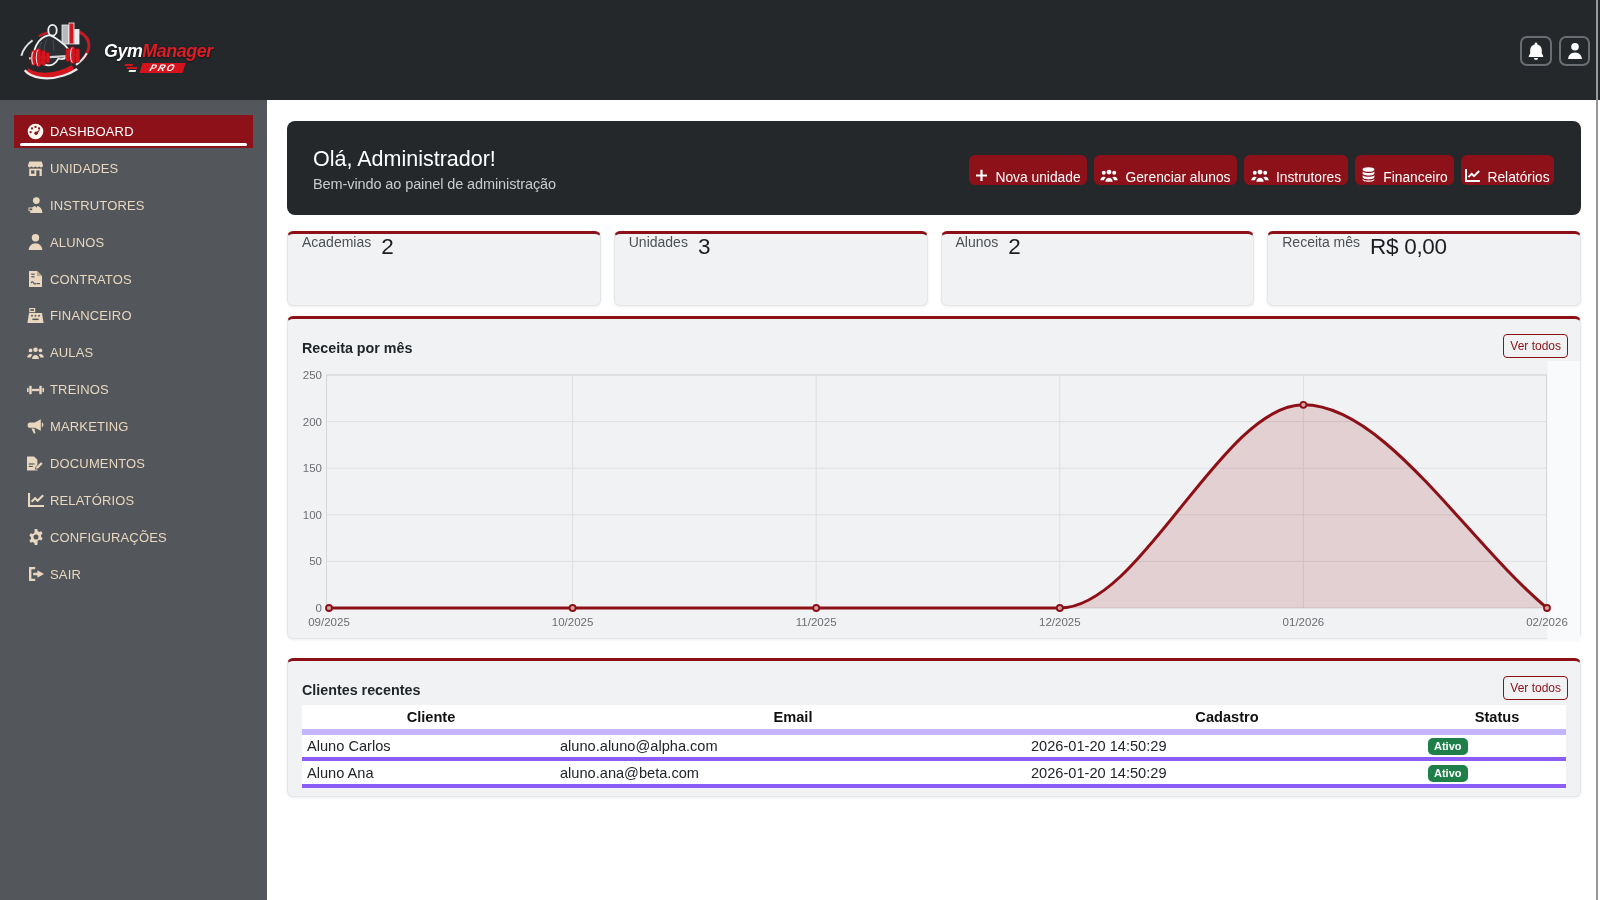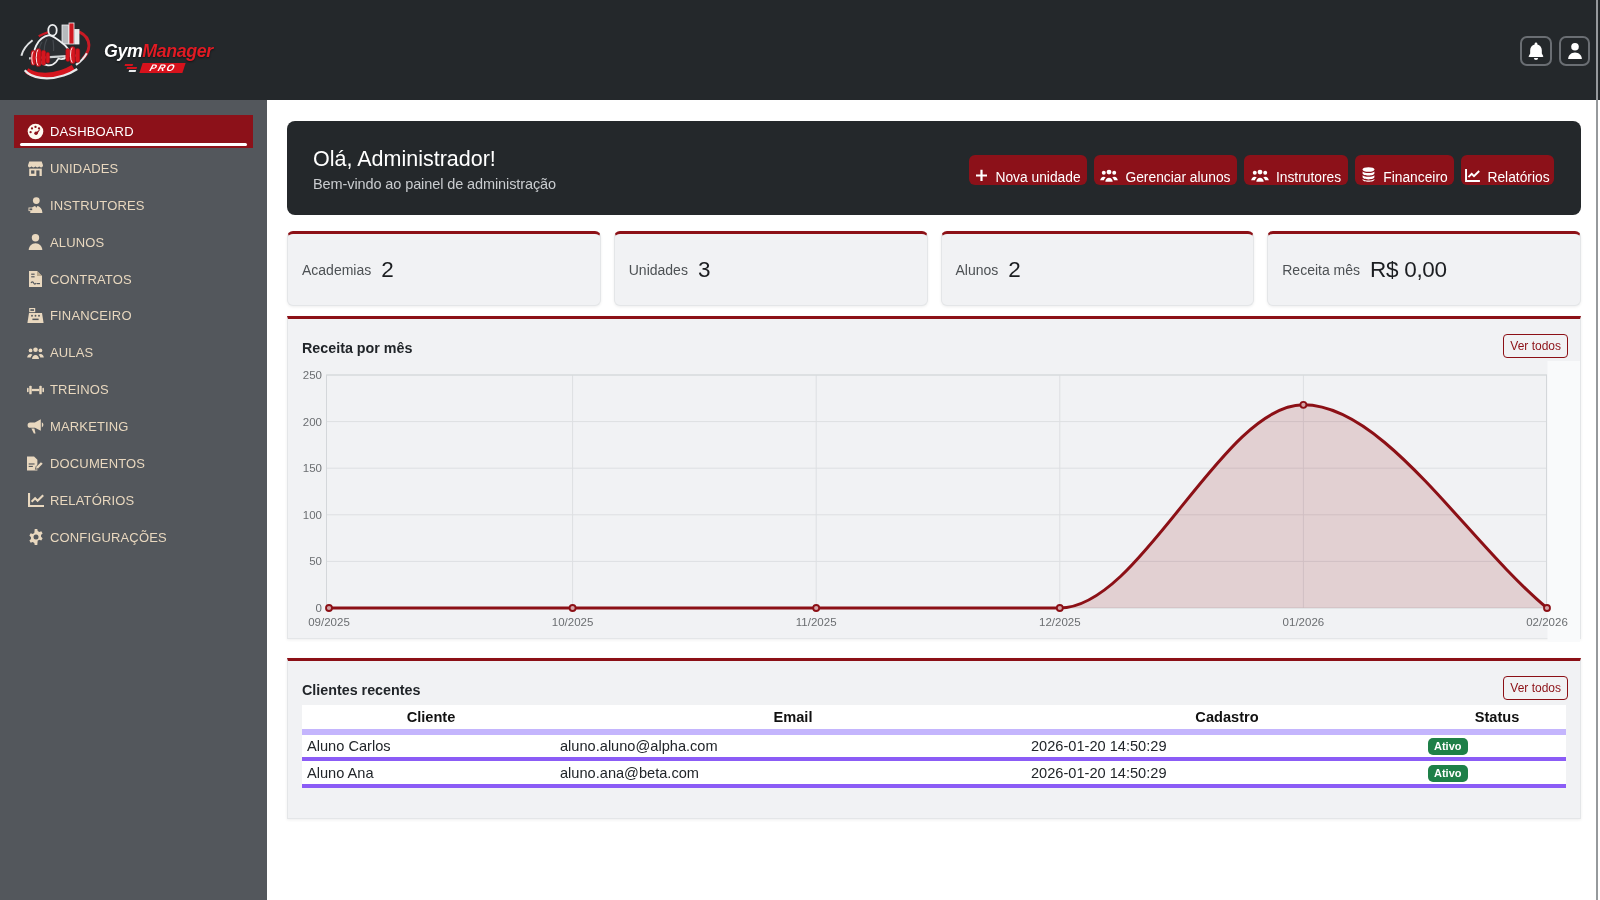--- a/index.html
+++ b/index.html
@@ -48,35 +48,35 @@
 .banner p { color:#c9cccf; font-size:14.5px; line-height:20px; letter-spacing:-0.1px; }
 .bbtns { position:absolute; right:27px; top:34px; display:flex; gap:7px; }
 .bbtn { height:30px; background:#8c1119; border-radius:6px; color:#fff; font-size:13.8px;
   display:flex; align-items:flex-end; justify-content:center; gap:7px; white-space:nowrap; }
 .bbtn:nth-child(1){width:118px;} .bbtn:nth-child(2){width:143px;} .bbtn:nth-child(3){width:104px;}
 .bbtn:nth-child(4){width:99px;} .bbtn:nth-child(5){width:93px;}
 
 
 .statrow { display:flex; gap:13px; margin-bottom:10px; }
 .scard { flex:1; height:75px; background:#f1f2f4; border:1px solid #e4e6e8; border-top:3px solid #8c1016;
-  border-radius:6px; display:flex; align-items:center; padding-left:14px;
+  border-radius:6px; display:flex; padding-left:14px;
   box-shadow:0 1px 3px rgba(0,0,0,0.07); }
 .scard .lbl { font-size:14px; color:#4d5154; margin-right:10px; }
 .scard .num { font-size:22.5px; color:#1c1e21; letter-spacing:-0.3px; }
 
 
-.card { background:#f1f2f4; border:1px solid #e4e6e8; border-top:3px solid #8c1016; border-radius:0;
+.card { background:#f1f2f4; border:1px solid #e4e6e8; border-top:3px solid #8c1016; border-radius:6px;
   position:relative; box-shadow:0 1px 3px rgba(0,0,0,0.07); }
 .chartcard { height:323px; margin-bottom:19px; }
 .card h2 { font-size:14.3px; color:#212529; position:absolute; left:14px; top:21px; }
 .vertodos { position:absolute; right:12px; top:15px; height:24px; border:1px solid #8c1016; border-radius:4px;
   color:#8c1016; font-size:12px; display:flex; align-items:center; padding:0 6px; background:transparent; }
 
 
-.tablecard { height:161px; }
+.tablecard { height:139px; }
 .tbl { position:absolute; left:14px; top:44px; right:14px; background:#fff; }
 table { width:100%; border-collapse:collapse; table-layout:fixed; }
 th { text-align:center; font-size:14.6px; color:#111; padding:4px 0 4px 5px; height:27px;
   border-bottom:6px solid #c4b5fd; }
 td { font-size:14.6px; color:#212529; padding:0 0 0 5px; height:27.2px; border-bottom:4px solid #8b5cf6; }
 .badge { display:inline-block; background:#1e8048; color:#fff; font-size:11px; font-weight:bold;
   border-radius:5px; padding:2px 6px 3px 6px; }
 </style>
 </head>
 <body>
@@ -248,20 +248,26 @@
             <path fill="#e9d8bf" d="M0 0h2.1v11.9H16V14H0z"></path>
             <path fill="none" stroke="#e9d8bf" stroke-width="2.1" d="M3.6 8.8 7.1 5.3l2.5 2.5 5.6-5.6"></path>
           </svg>
         </span>RELATÓRIOS</div>
     <div class="mi"><span class="mic">
           <svg width="16" height="16" viewBox="0 0 16 16">
             <path fill="#e9d8bf" d="M6.7 0h2.6l0.4 2.1a6.1 6.1 0 0 1 1.6 0.9l2-0.7 1.3 2.2-1.6 1.4a6.3 6.3 0 0 1 0 1.9l1.6 1.4-1.3 2.2-2-0.7a6.1 6.1 0 0 1-1.6 0.9L9.3 16H6.7l-0.4-2.1a6.1 6.1 0 0 1-1.6-0.9l-2 0.7-1.3-2.2 1.6-1.4a6.3 6.3 0 0 1 0-1.9L1.4 6.5l1.3-2.2 2 0.7a6.1 6.1 0 0 1 1.6-0.9z"></path>
             <circle cx="8" cy="8" r="2.5" fill="#53575c"></circle>
           </svg>
         </span>CONFIGURAÇÕES</div>
+    <div class="mi"><span class="mic">
+          <svg width="16" height="14" viewBox="0 0 16 14">
+            <path fill="#e9d8bf" d="M1 0h6.2v2.3H3.4v9.4h3.8V14H1z"></path>
+            <path fill="#e9d8bf" d="M9.4 3.2 16 7l-6.6 3.8V8.2H5.2V5.8h4.2z"></path>
+          </svg>
+        </span>SAIR</div>
   </div>
 </div>
 
 <div class="main">
   <div class="banner">
     <div class="txt">
       <h1>Olá, Administrador!</h1>
       <p>Bem-vindo ao painel de administração</p>
     </div>
     <div class="bbtns">

